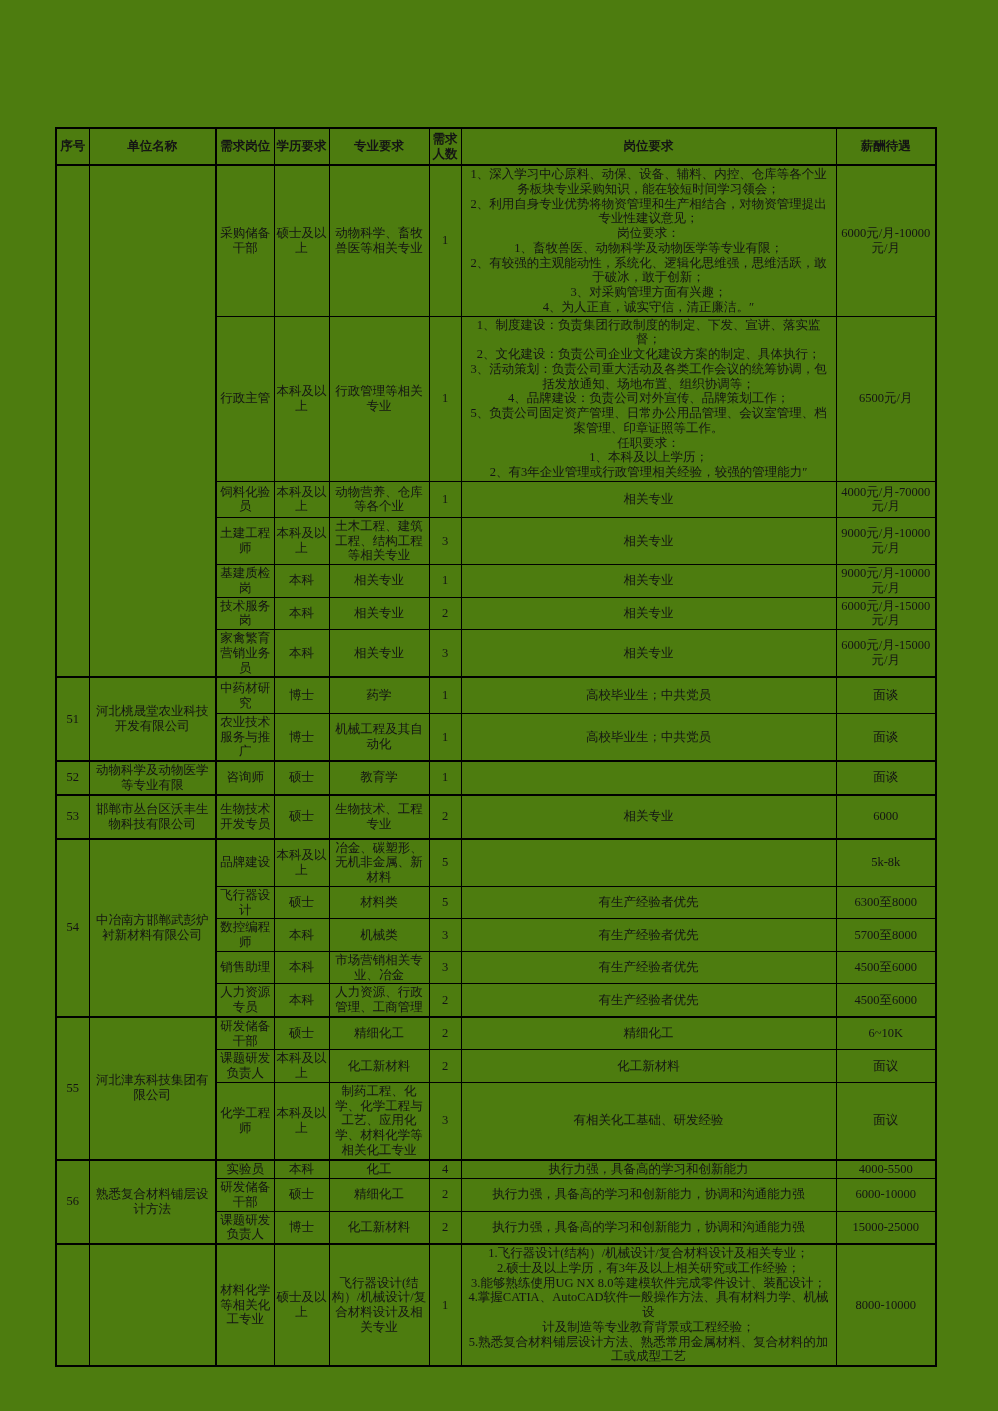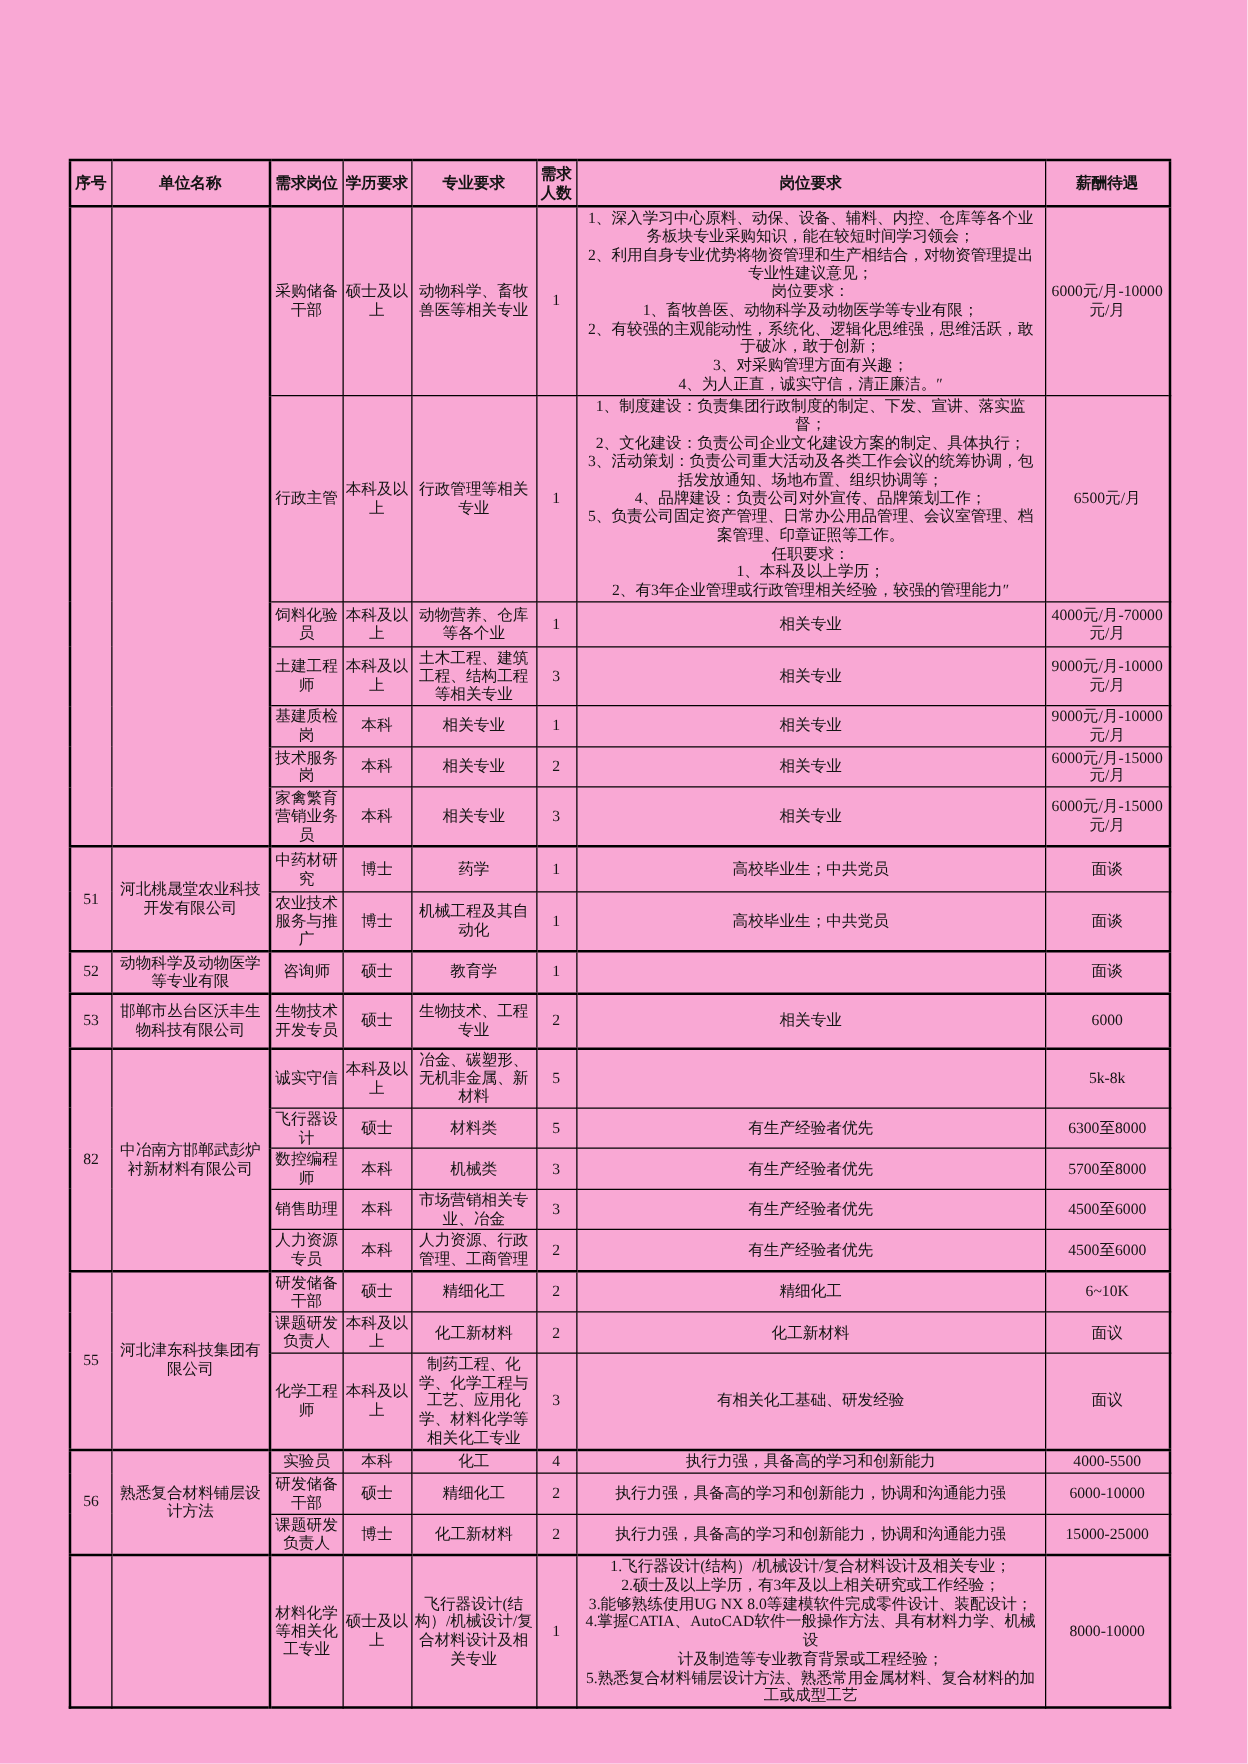--- a/index.html
+++ b/index.html
@@ -1,16 +1,16 @@
 <!DOCTYPE html>
 <html><head>
 <meta charset="utf-8">
 <style>
   html,body{margin:0;padding:0;background:#ffffff;}
-  .page{position:relative;width:998px;height:1411px;background:#f9a8d4;overflow:hidden;
+  .page{position:relative;width:998px;height:1411px;background:#4d7c0f;overflow:hidden;
         font-family:"Liberation Serif","DejaVu Serif",serif;color:#141414;}
   table.recruit{position:absolute;left:55px;top:127px;width:880px;border-collapse:collapse;
         table-layout:fixed;border:2px solid #000;}
   td,th{border:1px solid #000;padding:1px 2px;text-align:center;vertical-align:middle;
         font-size:12.5px;line-height:1.18;white-space:pre-line;word-break:break-all;
         font-weight:normal;}
   th{font-weight:bold;}
   tr.block-start td, tr.header-row th{border-top-width:2px;}
   tr.header-row th{border-bottom-width:2px;}
   td.pos, th.pos{border-left-width:2px;}
@@ -157,23 +157,23 @@
       <td>邯郸市丛台区沃丰生物科技有限公司</td>
       <td class="pos">生物技术开发专员</td>
       <td>硕士</td>
       <td>生物技术、工程专业</td>
       <td>2</td>
       <td>相关专业</td>
       <td>6000</td>
     </tr>
 
     <tr class="block-start" style="height:42px">
-      <td rowspan="5">82</td>
+      <td rowspan="5">54</td>
       <td rowspan="5">中冶南方邯郸武彭炉衬新材料有限公司</td>
-      <td class="pos">诚实守信</td>
+      <td class="pos">品牌建设</td>
       <td>本科及以上</td>
       <td>冶金、碳塑形、无机非金属、新材料</td>
       <td>5</td>
       <td></td>
       <td>5k-8k</td>
     </tr>
     <tr style="height:20px">
       <td class="pos">飞行器设计</td>
       <td>硕士</td>
       <td>材料类</td>

